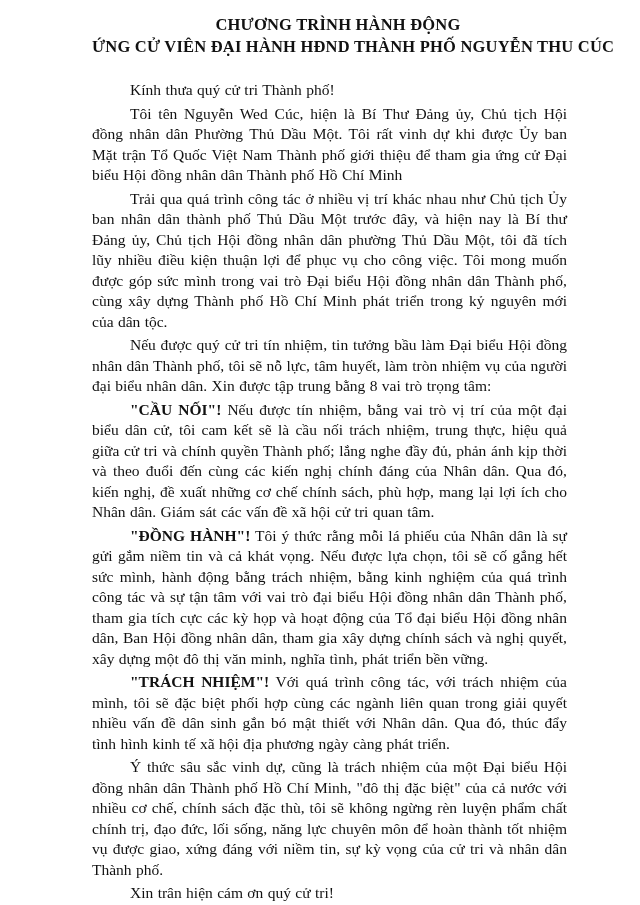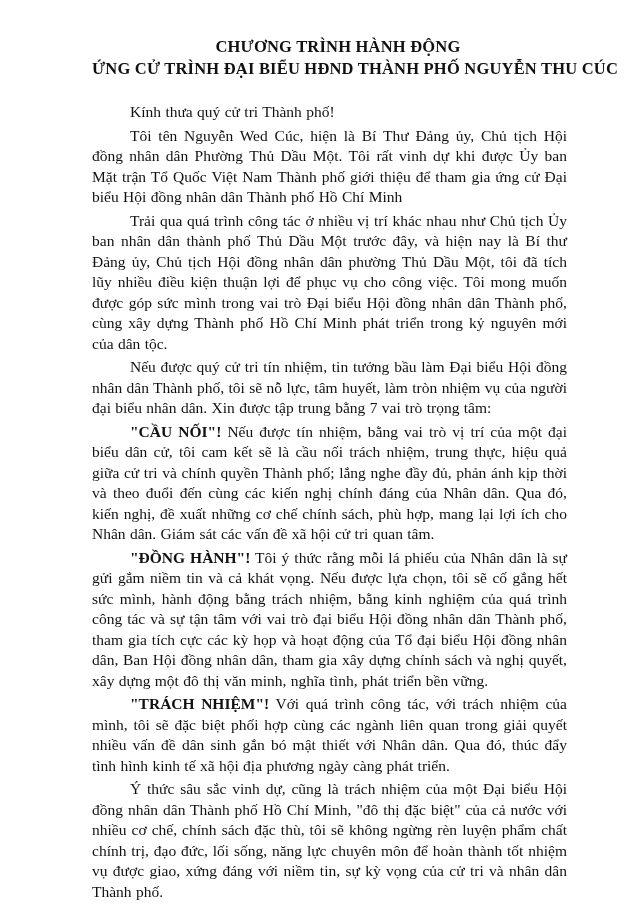--- a/index.html
+++ b/index.html
@@ -11,21 +11,21 @@
     width: 640px;
     height: 905px;
     overflow: hidden;
     font-family: "Liberation Serif", "DejaVu Serif", serif;
     color: #111111;
   }
   .page {
     box-sizing: border-box;
     width: 640px;
     height: 905px;
-    padding: 36px 56px 20px 92px;
+    padding: 14px 56px 20px 92px;
     background: #ffffff;
   }
   .doc-title {
     text-align: center;
     font-weight: bold;
     font-size: 16.5px;
     line-height: 22px;
     margin: 0 0 22px 0;
     letter-spacing: 0.2px;
   }
@@ -48,32 +48,32 @@
     font-weight: bold;
   }
 </style>
 </head>
 <body>
 
 <div class="page">
 
   <h1 class="doc-title">
     <span class="title-line">CHƯƠNG TRÌNH HÀNH ĐỘNG</span>
-    <span class="title-line">ỨNG CỬ TRÌNH ĐẠI BIỂU HĐND THÀNH PHỐ NGUYỄN THU CÚC</span>
+    <span class="title-line">ỨNG CỬ VIÊN ĐẠI HÀNH HĐND THÀNH PHỐ NGUYỄN THU CÚC</span>
   </h1>
 
   <div class="body-text">
 
     <p><b class="lead"></b><span>Kính thưa quý cử tri Thành phố!</span></p>
 
     <p><b class="lead"></b><span>Tôi tên Nguyễn Wed Cúc, hiện là Bí Thư Đảng ủy, Chủ tịch Hội đồng nhân dân Phường Thủ Dầu Một. Tôi rất vinh dự khi được Ủy ban Mặt trận Tổ Quốc Việt Nam Thành phố giới thiệu để tham gia ứng cử Đại biểu Hội đồng nhân dân Thành phố Hồ Chí Minh</span></p>
 
     <p><b class="lead"></b><span>Trải qua quá trình công tác ở nhiều vị trí khác nhau như Chủ tịch Ủy ban nhân dân thành phố Thủ Dầu Một trước đây, và hiện nay là Bí thư Đảng ủy, Chủ tịch Hội đồng nhân dân phường Thủ Dầu Một, tôi đã tích lũy nhiều điều kiện thuận lợi để phục vụ cho công việc. Tôi mong muốn được góp sức mình trong vai trò Đại biểu Hội đồng nhân dân Thành phố, cùng xây dựng Thành phố Hồ Chí Minh phát triển trong kỷ nguyên mới của dân tộc.</span></p>
 
-    <p><b class="lead"></b><span>Nếu được quý cử tri tín nhiệm, tin tưởng bầu làm Đại biểu Hội đồng nhân dân Thành phố, tôi sẽ nỗ lực, tâm huyết, làm tròn nhiệm vụ của người đại biểu nhân dân. Xin được tập trung bằng 7 vai trò trọng tâm:</span></p>
+    <p><b class="lead"></b><span>Nếu được quý cử tri tín nhiệm, tin tưởng bầu làm Đại biểu Hội đồng nhân dân Thành phố, tôi sẽ nỗ lực, tâm huyết, làm tròn nhiệm vụ của người đại biểu nhân dân. Xin được tập trung bằng 8 vai trò trọng tâm:</span></p>
 
     <p><b class="lead">"CẦU NỐI"!</b><span> Nếu được tín nhiệm, bằng vai trò vị trí của một đại biểu dân cử, tôi cam kết sẽ là cầu nối trách nhiệm, trung thực, hiệu quả giữa cử tri và chính quyền Thành phố; lắng nghe đầy đủ, phản ánh kịp thời và theo đuổi đến cùng các kiến nghị chính đáng của Nhân dân. Qua đó, kiến nghị, đề xuất những cơ chế chính sách, phù hợp, mang lại lợi ích cho Nhân dân. Giám sát các vấn đề xã hội cử tri quan tâm.</span></p>
 
     <p><b class="lead">"ĐỒNG HÀNH"!</b><span> Tôi ý thức rằng mỗi lá phiếu của Nhân dân là sự gửi gắm niềm tin và cả khát vọng. Nếu được lựa chọn, tôi sẽ cố gắng hết sức mình, hành động bằng trách nhiệm, bằng kinh nghiệm của quá trình công tác và sự tận tâm với vai trò đại biểu Hội đồng nhân dân Thành phố, tham gia tích cực các kỳ họp và hoạt động của Tổ đại biểu Hội đồng nhân dân, Ban Hội đồng nhân dân, tham gia xây dựng chính sách và nghị quyết, xây dựng một đô thị văn minh, nghĩa tình, phát triển bền vững.</span></p>
 
     <p><b class="lead">"TRÁCH NHIỆM"!</b><span> Với quá trình công tác, với trách nhiệm của mình, tôi sẽ đặc biệt phối hợp cùng các ngành liên quan trong giải quyết nhiều vấn đề dân sinh gắn bó mật thiết với Nhân dân. Qua đó, thúc đẩy tình hình kinh tế xã hội địa phương ngày càng phát triển.</span></p>
 
     <p><b class="lead"></b><span>Ý thức sâu sắc vinh dự, cũng là trách nhiệm của một Đại biểu Hội đồng nhân dân Thành phố Hồ Chí Minh, "đô thị đặc biệt" của cả nước với nhiều cơ chế, chính sách đặc thù, tôi sẽ không ngừng rèn luyện phẩm chất chính trị, đạo đức, lối sống, năng lực chuyên môn để hoàn thành tốt nhiệm vụ được giao, xứng đáng với niềm tin, sự kỳ vọng của cử tri và nhân dân Thành phố.</span></p>
 
     <p><b class="lead"></b><span>Xin trân hiện cám ơn quý cử tri!</span></p>

